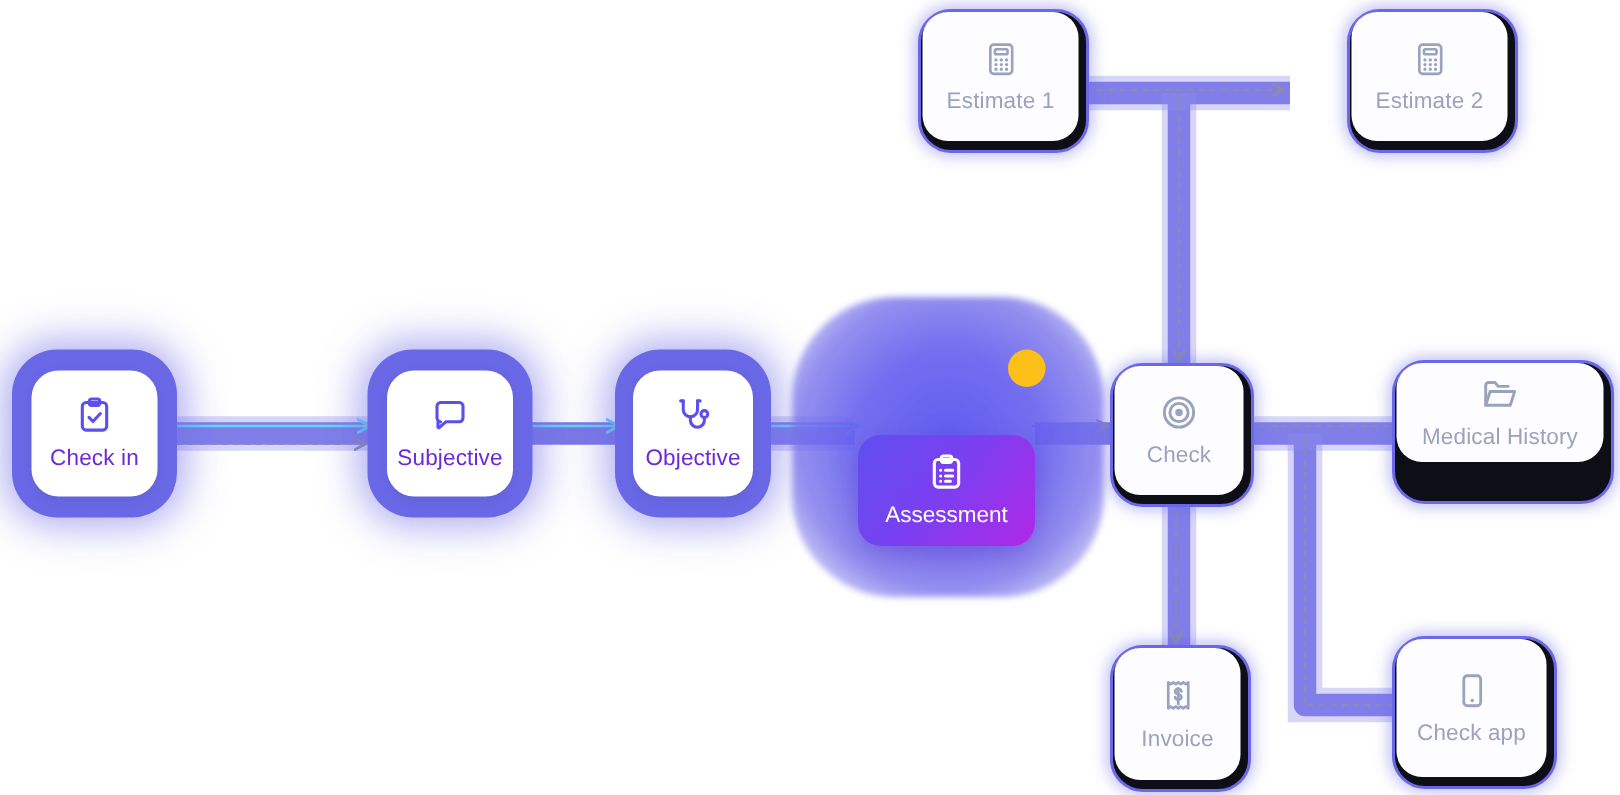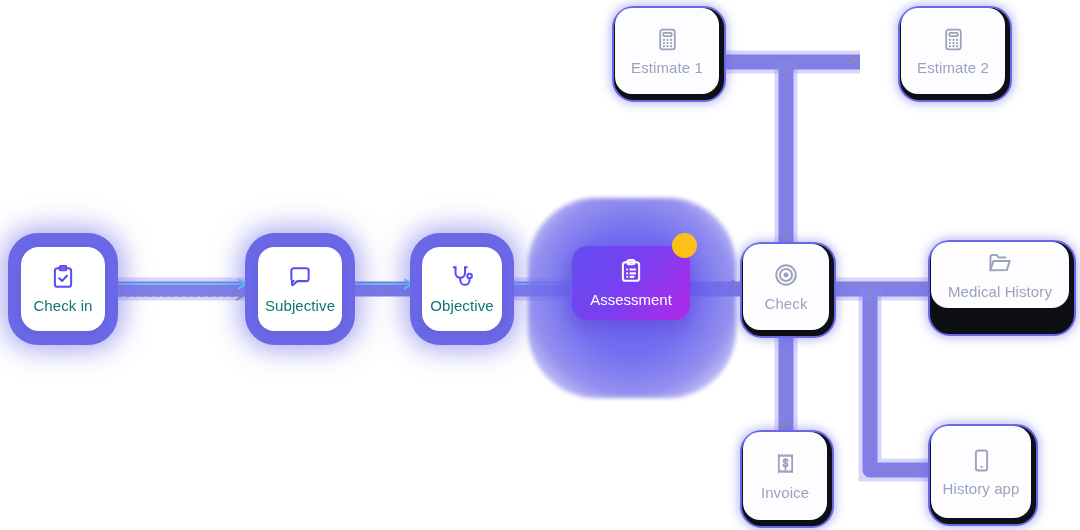--- a/index.html
+++ b/index.html
@@ -35,21 +35,21 @@
     justify-content:center;
     box-sizing:border-box;
   }
   .card .ico{display:block;line-height:0;margin-bottom:7px;}
   .card .lbl{
     font-size:15px;
     letter-spacing:.1px;
     white-space:nowrap;
   }
   .n-active .card{box-shadow:0 2px 6px rgba(60,60,140,.16);}
-  .n-active .lbl{color:#0f766e;}
+  .n-active .lbl{color:#6d28d9;}
 
   
   .n-dim .ring{
     position:absolute;
     border-radius:22px;
     border:2px solid #6a68e6;
     background:#0e0e16;
     box-shadow:0 0 10px 2px rgba(106,104,230,.45);
   }
   .n-dim .card{
@@ -70,20 +70,21 @@
                  rgba(128,124,233,.38) 86%,
                  rgba(132,128,232,0) 100%);
     filter:blur(2px);
   }
   .sel-card{
     position:absolute;
     border-radius:15px;
     background:linear-gradient(128deg,#5f4ff0 0%,#7b3ff0 48%,#b028e8 100%);
     display:flex;flex-direction:column;align-items:center;justify-content:center;
     box-shadow:0 6px 18px rgba(92,40,190,.35);
+    margin-top:44px;
   }
   .sel-card .lbl{color:#ffffff;font-size:15px;}
   .sel-card .ico{margin-bottom:7px;line-height:0;}
   .badge{
     position:absolute;
     border-radius:50%;
     background:#fcc018;
   }
 </style>
 </head>
@@ -149,21 +150,21 @@
           <rect x="8.8" y="1.8" width="6.4" height="4" rx="1.3"></rect>
           <path d="M8.6 13.2 L11.1 15.7 L15.6 10.8"></path>
         </svg>
       </span>
       <span class="lbl">Check in</span>
     </div>
   </div>
 
   <div class="node n-active" id="subjective-node" style="left:245px;top:233px;width:110px;height:112px;">
     <div class="halo" style="left:0;top:0;width:110px;height:112px;"></div>
-    <div class="card" style="left:13px;top:14px;width:84px;height:84px;border-radius:16px;">
+    <div class="card" style="left:13px;top:14px;width:84px;height:84px;">
       <span class="ico">
         <svg width="26" height="26" viewBox="0 0 24 24" fill="none" stroke="#5b4ff0" stroke-width="1.9" stroke-linecap="round" stroke-linejoin="round">
           <path d="M4 6.2a2.2 2.2 0 0 1 2.2-2.2h11.6A2.2 2.2 0 0 1 20 6.2v7.4a2.2 2.2 0 0 1-2.2 2.2H9.6L5.4 19.4a.5.5 0 0 1-.8-.4v-3.2H6.2A2.2 2.2 0 0 1 4 13.6z"></path>
         </svg>
       </span>
       <span class="lbl">Subjective</span>
     </div>
   </div>
 
   <div class="node n-active" id="objective-node" style="left:410px;top:233px;width:104px;height:112px;">
@@ -269,17 +270,17 @@
 
   <div class="node n-dim" id="client-app-node" style="left:928px;top:424px;width:106px;height:98px;">
     <div class="ring" style="left:0;top:0;width:106px;height:98px;"></div>
     <div class="card" style="left:3px;top:2px;width:100px;height:92px;">
       <span class="ico">
         <svg width="25" height="25" viewBox="0 0 24 24" fill="none" stroke="#9aa2bd" stroke-width="1.8" stroke-linecap="round" stroke-linejoin="round">
           <rect x="6.6" y="2.4" width="10.8" height="19.2" rx="2.2"></rect>
           <path d="M12 18.2h.02" stroke-width="2.2"></path>
         </svg>
       </span>
-      <span class="lbl">History app</span>
+      <span class="lbl">Check app</span>
     </div>
   </div>
 
 </div>
 
 </body></html>

